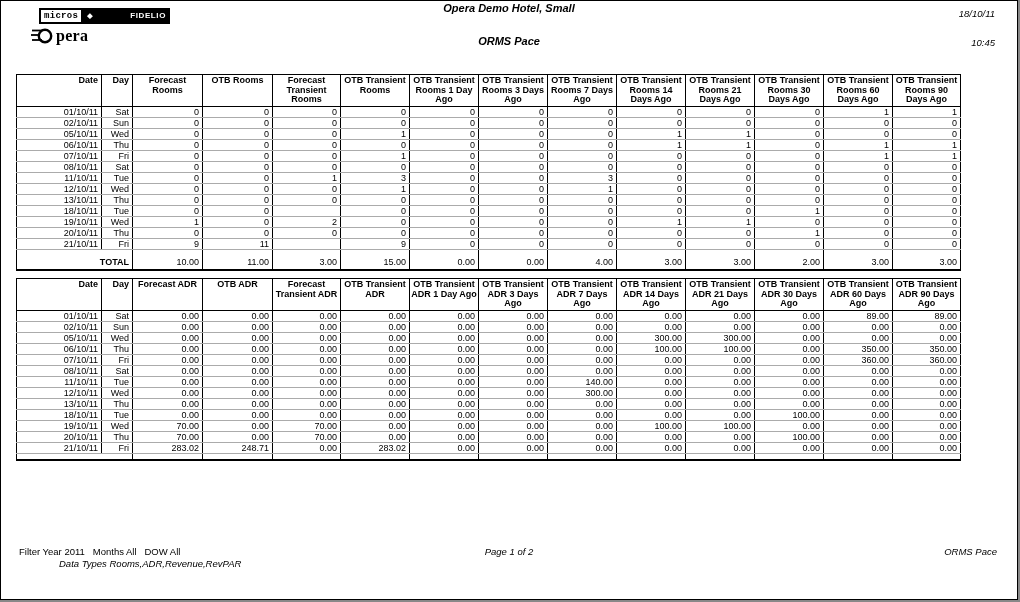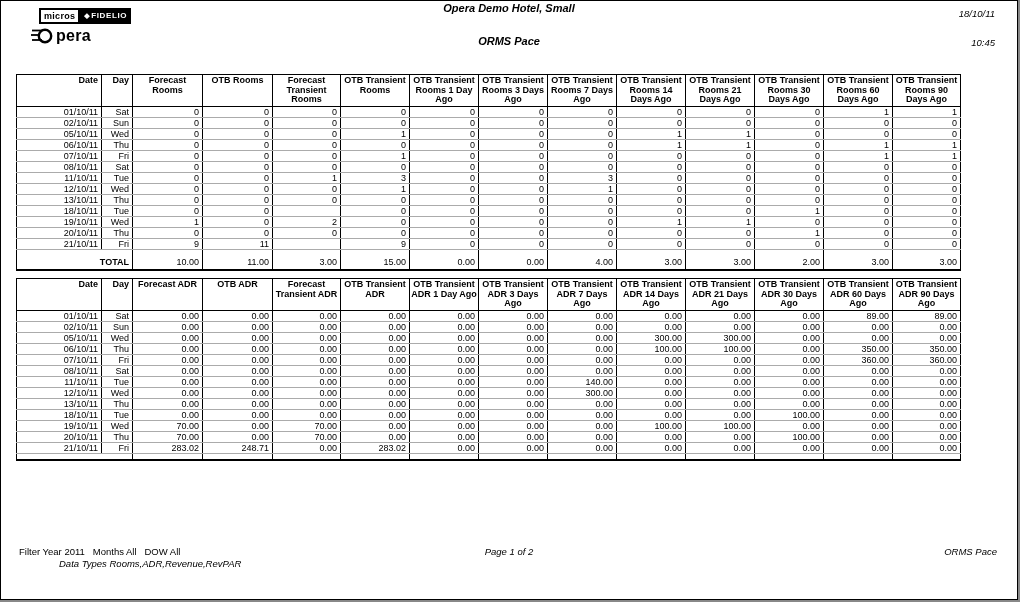--- a/index.html
+++ b/index.html
@@ -4,26 +4,26 @@
 <style>
   html,body{margin:0;padding:0;background:#888;}
   *{box-sizing:border-box;}
   .page{
     position:relative;width:1018px;height:600px;margin:0;
     background:#fff;border:1px solid #000;
     font-family:"Liberation Sans",sans-serif;color:#000;overflow:hidden;
   }
   
   .mf-logo{position:absolute;left:38px;top:7px;display:flex;align-items:stretch;font-size:9px;font-weight:bold;line-height:12px;}
-  .mf-micros{border:2px solid #000;background:#fff;color:#000;padding:0 3px;letter-spacing:.3px;}
-  .mf-fidelio{background:#000;color:#fff;padding:0 4px;display:flex;align-items:center;letter-spacing:.6px;font-size:8px;}
+  .mf-micros{border:2px solid #000;background:#fff;color:#000;padding:0 3px;letter-spacing:.3px;font-family:Liberation Mono, monospace;}
+  .mf-fidelio{background:#000;color:#fff;padding:0 4px;display:flex;align-items:center;letter-spacing:.6px;font-size:8px;gap:36px;}
   .mf-diamond{color:#fff;font-size:7px;margin-right:1px;}
   .opera-logo{position:absolute;left:30px;top:25px;display:flex;align-items:center;}
   .opera-logo svg{display:block;margin-right:1px;}
-  .opera-text{font-size:16px;font-weight:bold;letter-spacing:.3px;line-height:18px;}
+  .opera-text{font-size:16px;font-weight:bold;letter-spacing:.3px;line-height:18px;font-family:Liberation Serif, serif;}
   
   .center-title{position:absolute;left:0;width:100%;text-align:center;font-style:italic;font-weight:bold;font-size:11px;}
   .hotel-title{top:1px;}
   .report-title{top:34px;}
   .hdr-right{position:absolute;right:22px;text-align:right;font-style:italic;font-size:9.5px;}
   .hdr-date{top:7px;}
   .hdr-time{top:36px;}
   
   .report-table{
     position:absolute;left:15px;width:944px;

